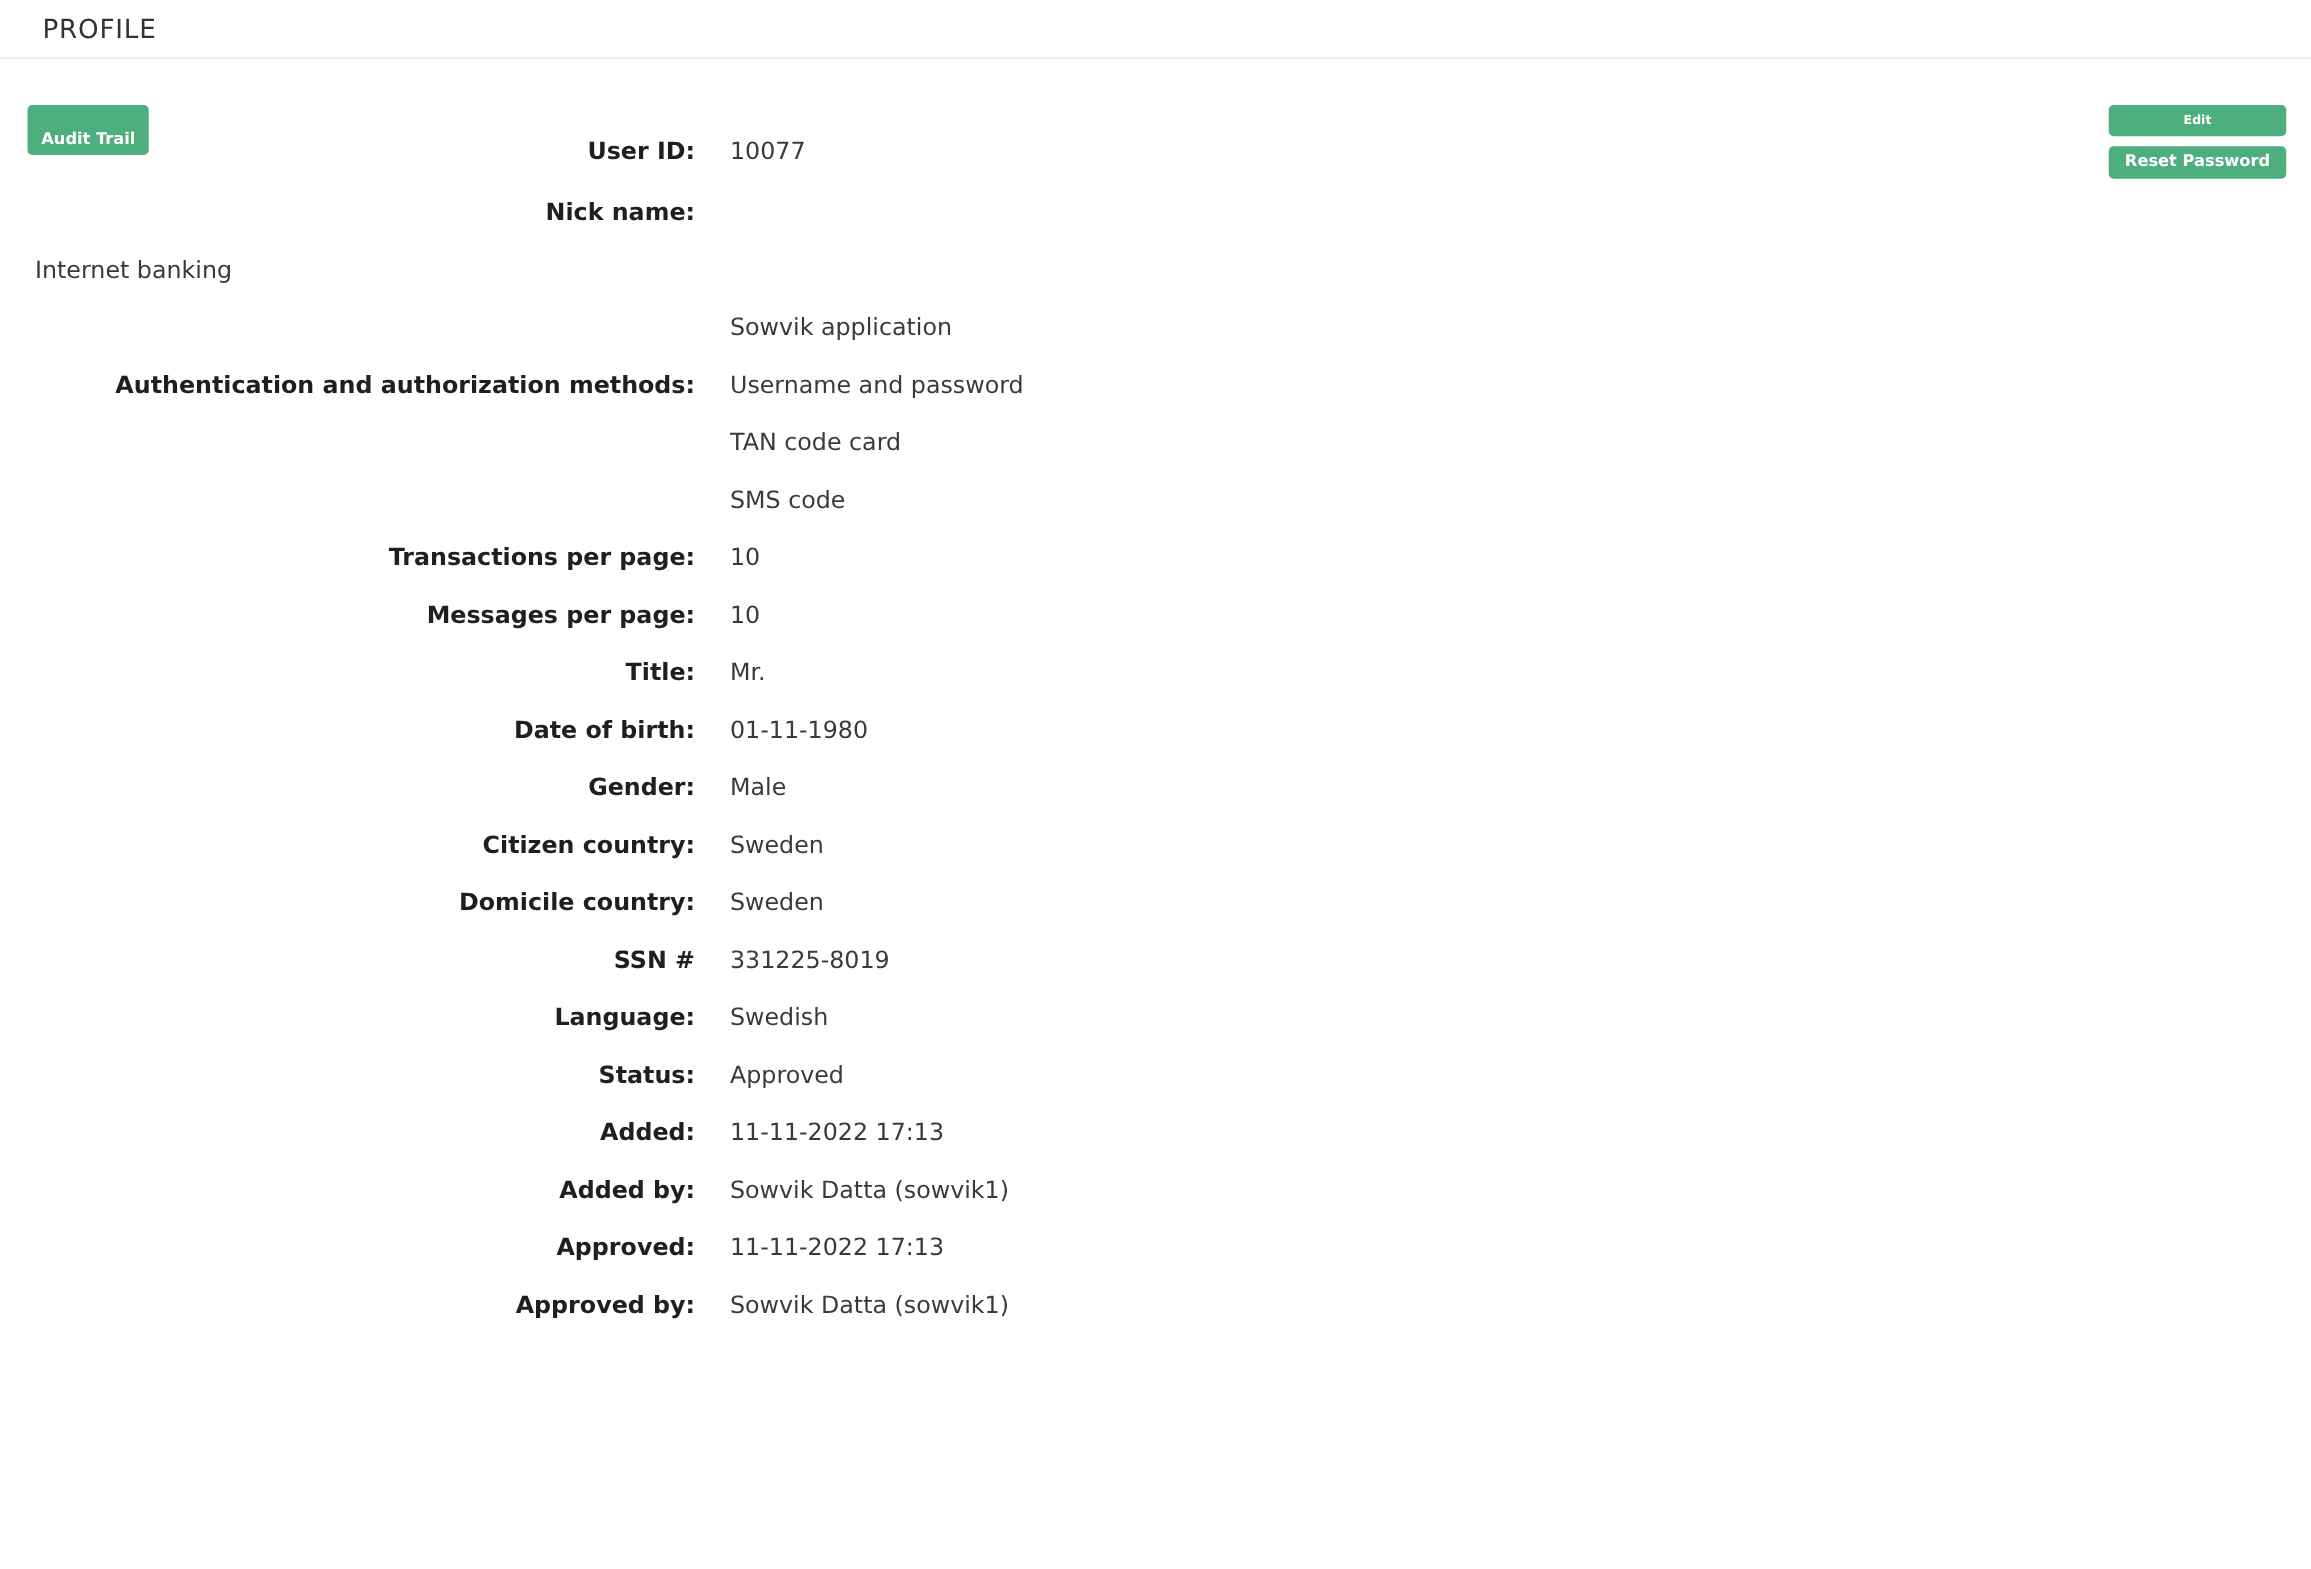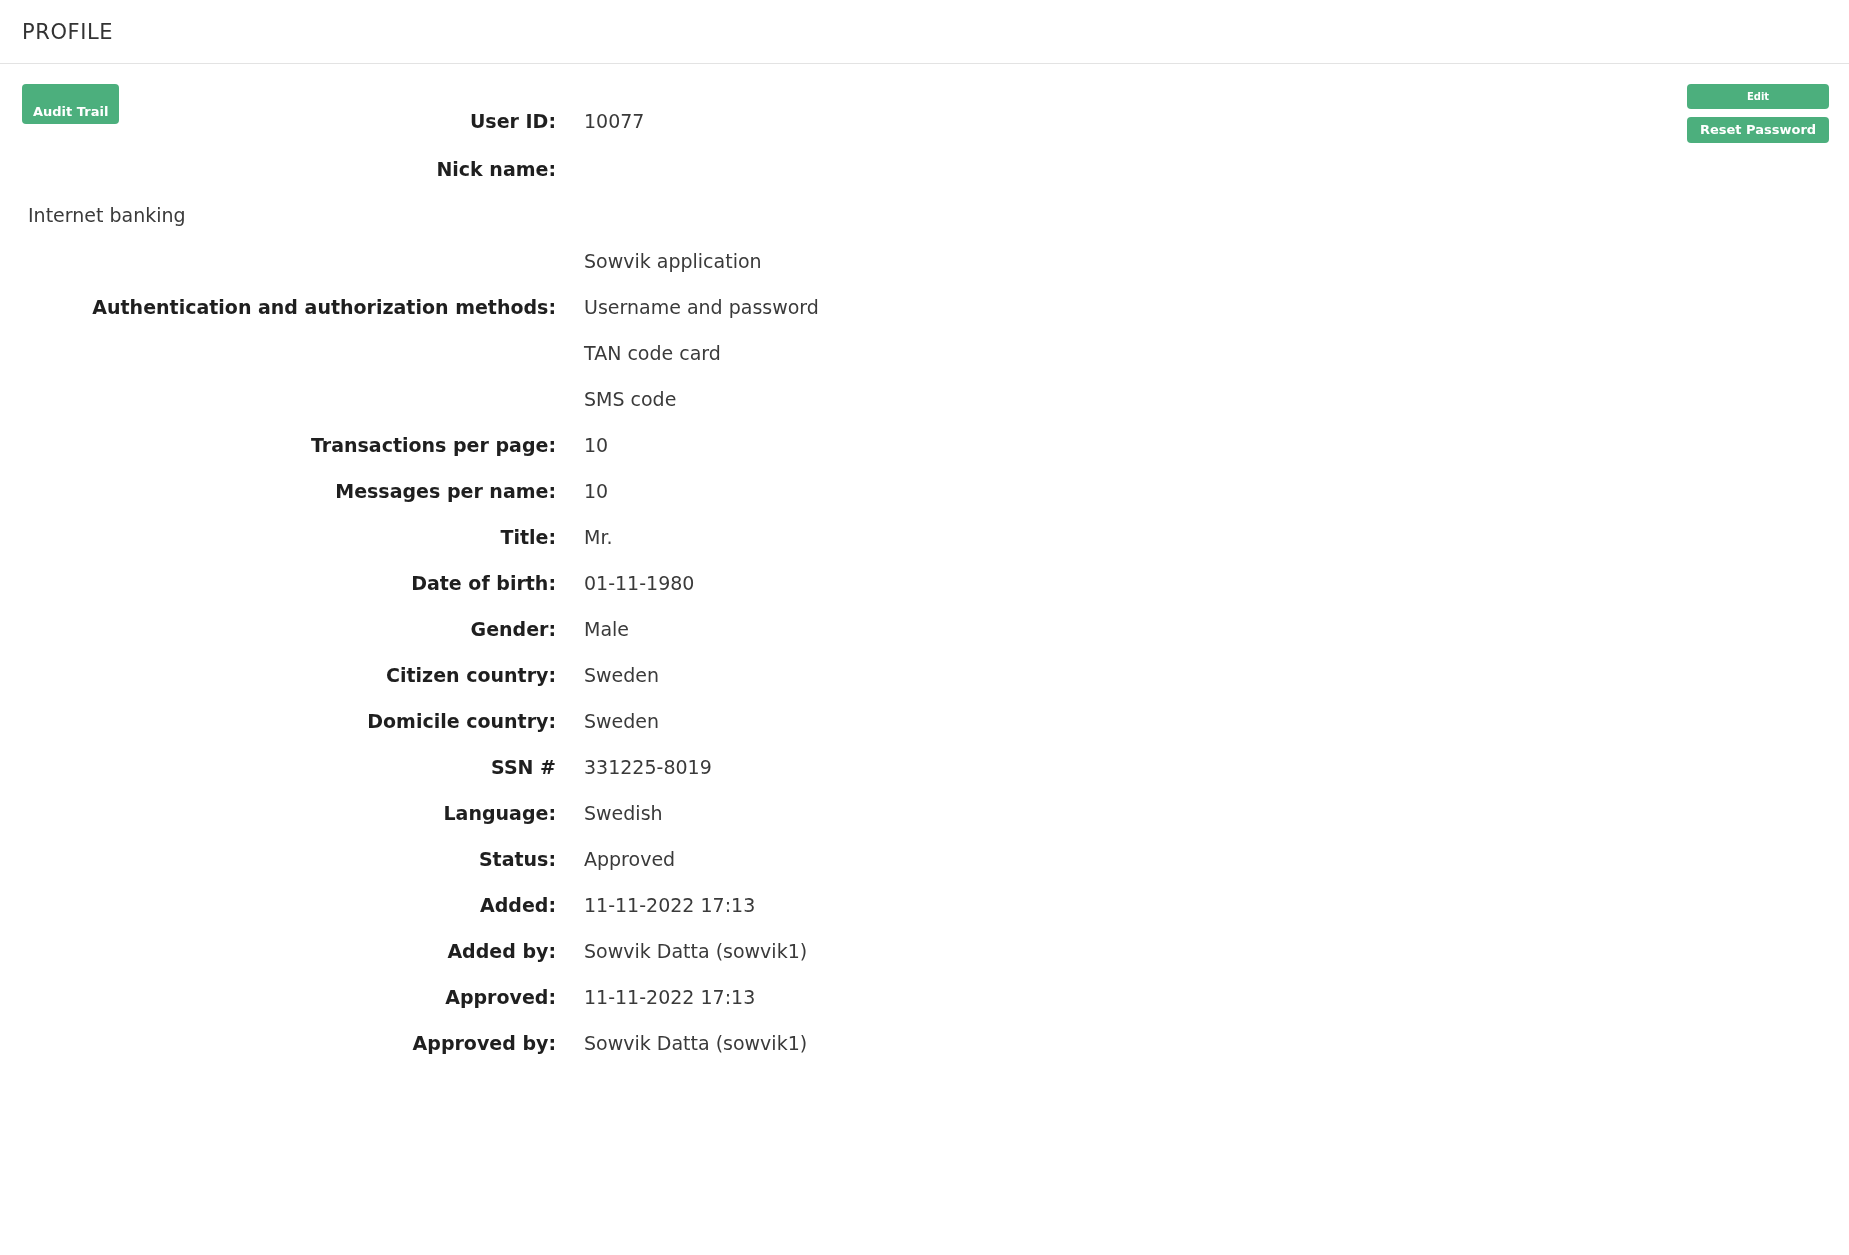--- a/index.html
+++ b/index.html
@@ -11,25 +11,25 @@
     width: 1849px;
     height: 1255px;
     font-family: "DejaVu Sans", sans-serif;
     color: #2b2b2b;
     overflow: hidden;
     position: relative;
   }
 
   
   .page-header {
-    height: 64px;
+    height: 47px;
     border-bottom: 1px solid #e3e3e3;
     display: flex;
     align-items: center;
-    padding-left: 22px;
+    padding-left: 34px;
     box-sizing: border-box;
   }
   .page-title {
     font-size: 21px;
     letter-spacing: 0.6px;
     color: #333333;
     font-weight: 400;
   }
 
   
@@ -159,21 +159,21 @@
     </div>
     <div class="sub-value-row">
       <div class="sub-spacer"></div>
       <div class="value">SMS code</div>
     </div>
     <div class="row">
       <div class="label">Transactions per page:</div>
       <div class="value">10</div>
     </div>
     <div class="row">
-      <div class="label">Messages per name:</div>
+      <div class="label">Messages per page:</div>
       <div class="value">10</div>
     </div>
     <div class="row">
       <div class="label">Title:</div>
       <div class="value">Mr.</div>
     </div>
     <div class="row">
       <div class="label">Date of birth:</div>
       <div class="value">01-11-1980</div>
     </div>

